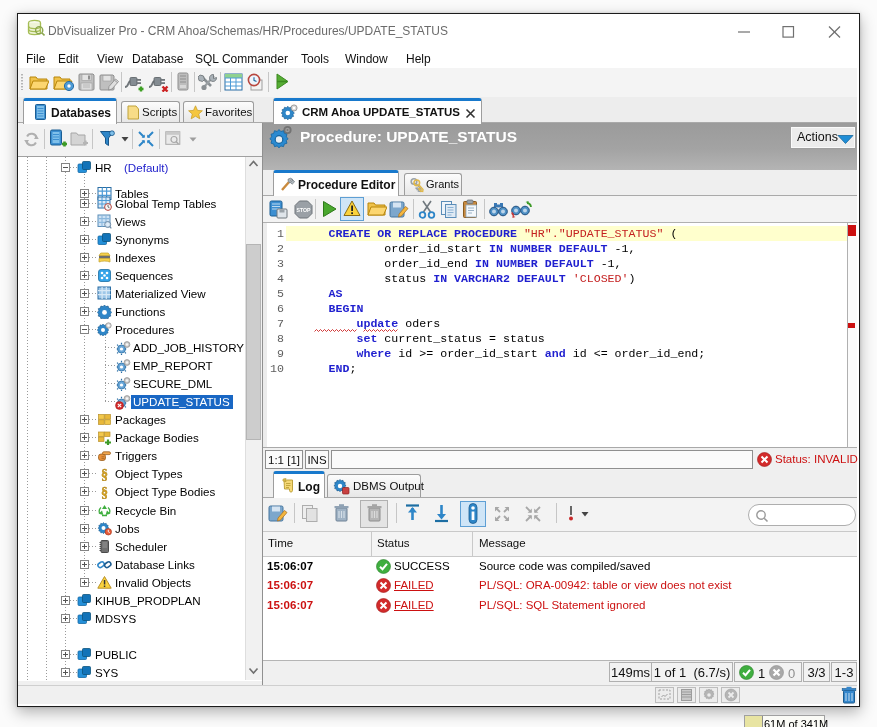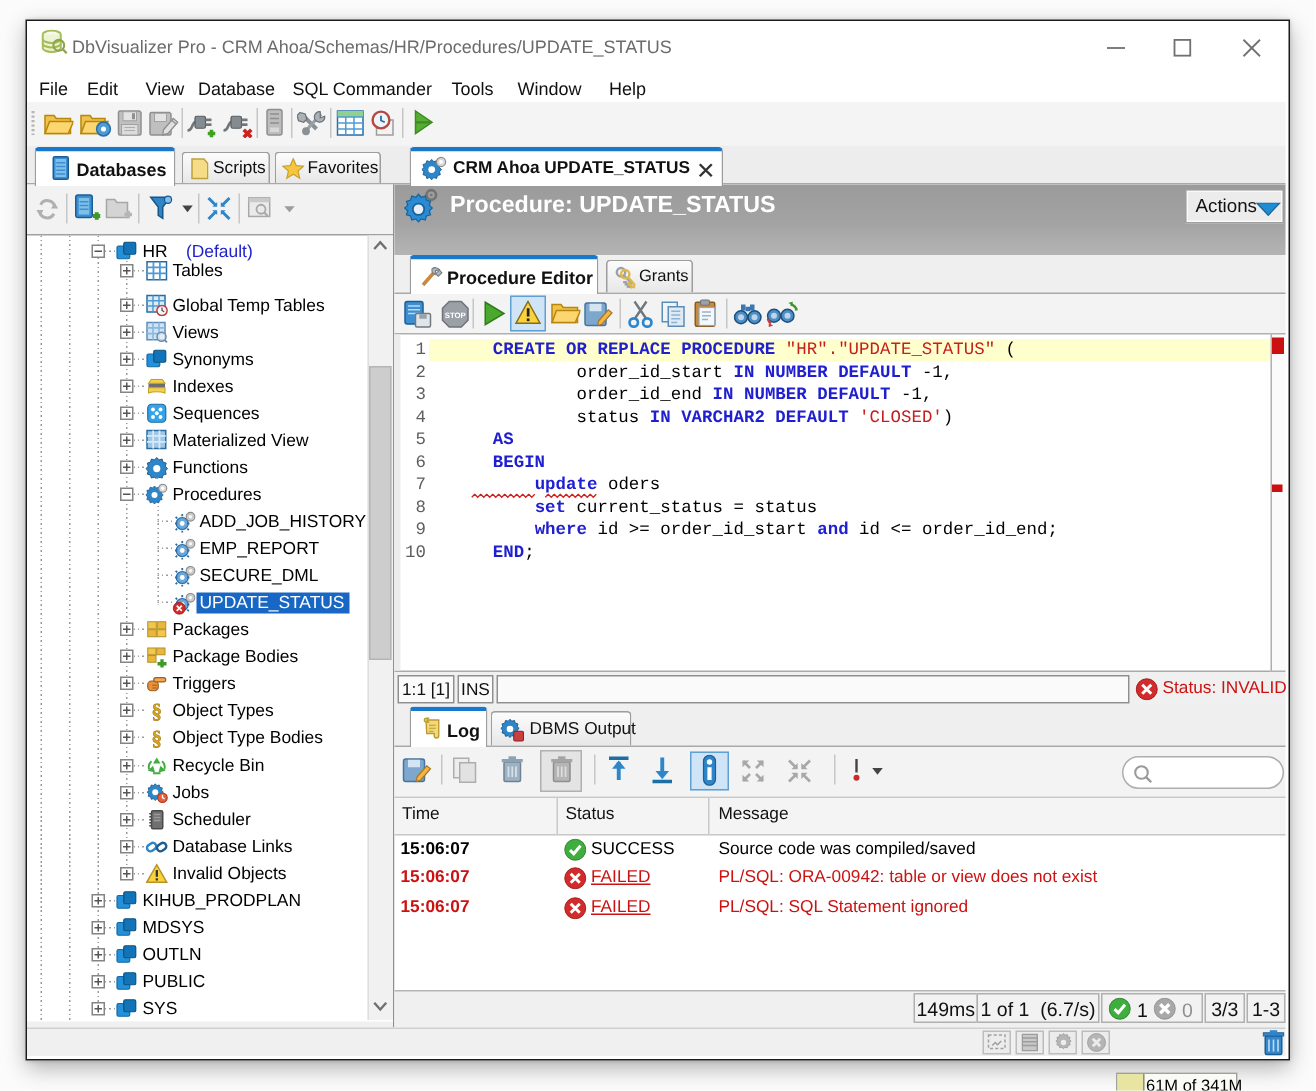--- a/index.html
+++ b/index.html
@@ -357,21 +357,21 @@
         <div class="hstub" style="left:52px;top:8px;width:7px"></div>
         <div class="texp" style="left:43px">
           <i></i>
         </div>
         <svg class="ticon" style="left:59px">
           <use href="#sy-schema"></use>
         </svg>
         <span class="lbl" style="left:77px">HR</span>
         <span class="lbl" style="left:106px;color:#2222cc">(Default)</span>
       </div>
-    <div class="trow" style="top:15px">
+    <div class="trow" style="top:28px">
         <div class="hstub" style="left:71px;top:8px;width:8px"></div>
         <div class="texp" style="left:62px">
           <i></i>
           <b></b>
         </div>
         <svg class="ticon" style="left:79px">
           <use href="#sy-grid"></use>
         </svg>
         <span class="lbl" style="left:97px">Tables</span>
       </div>
@@ -618,31 +618,20 @@
     <div class="trow" style="top:452.7px">
         <div class="hstub" style="left:52px;top:8px;width:7px"></div>
         <div class="texp" style="left:43px">
           <i></i>
           <b></b>
         </div>
         <svg class="ticon" style="left:59px">
           <use href="#sy-schema"></use>
         </svg>
         <span class="lbl" style="left:77px">MDSYS</span>
-      </div>
-    <div class="trow" style="top:470.7px">
-        <div class="hstub" style="left:52px;top:8px;width:7px"></div>
-        <div class="texp" style="left:43px">
-          <i></i>
-          <b></b>
-        </div>
-        <svg class="ticon" style="left:59px">
-          <use href="#sy-schema"></use>
-        </svg>
-        <span class="lbl" style="left:77px">OUTLN</span>
       </div>
     <div class="trow" style="top:488.8px">
         <div class="hstub" style="left:52px;top:8px;width:7px"></div>
         <div class="texp" style="left:43px">
           <i></i>
           <b></b>
         </div>
         <svg class="ticon" style="left:59px">
           <use href="#sy-schema"></use>
         </svg>

